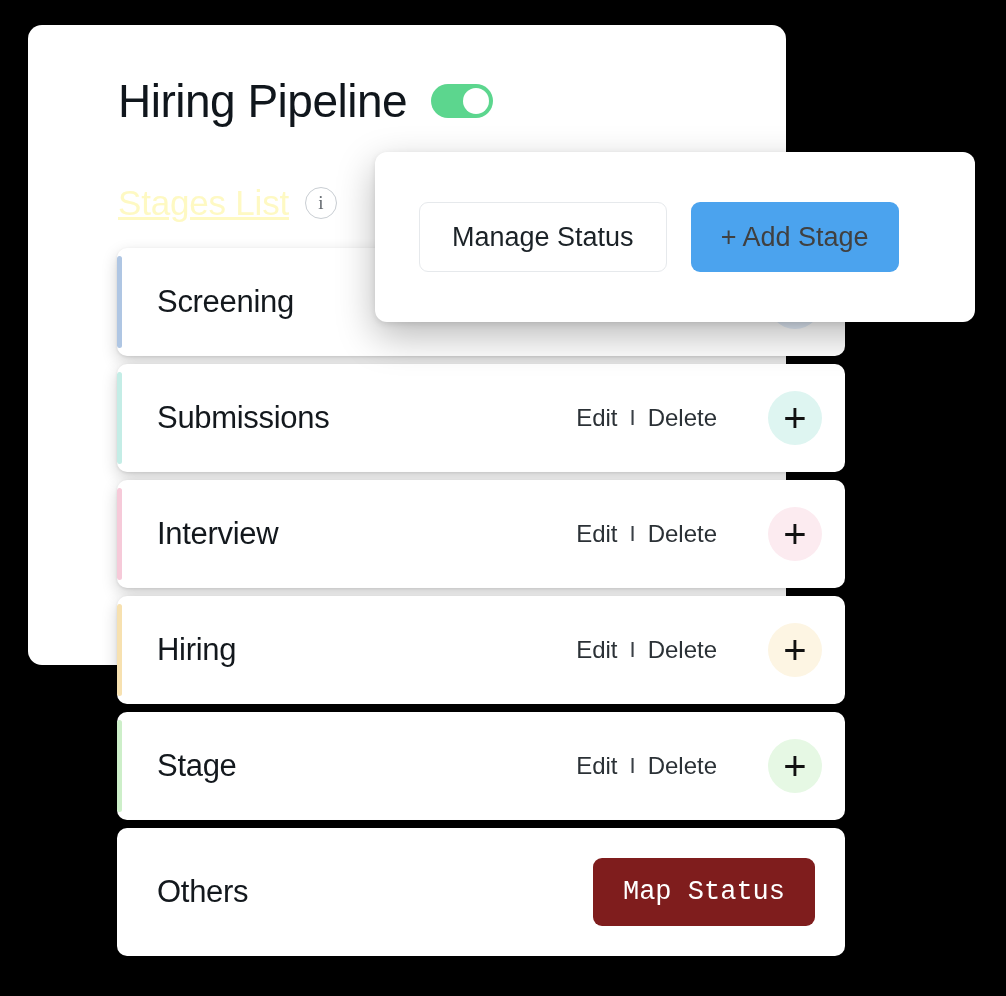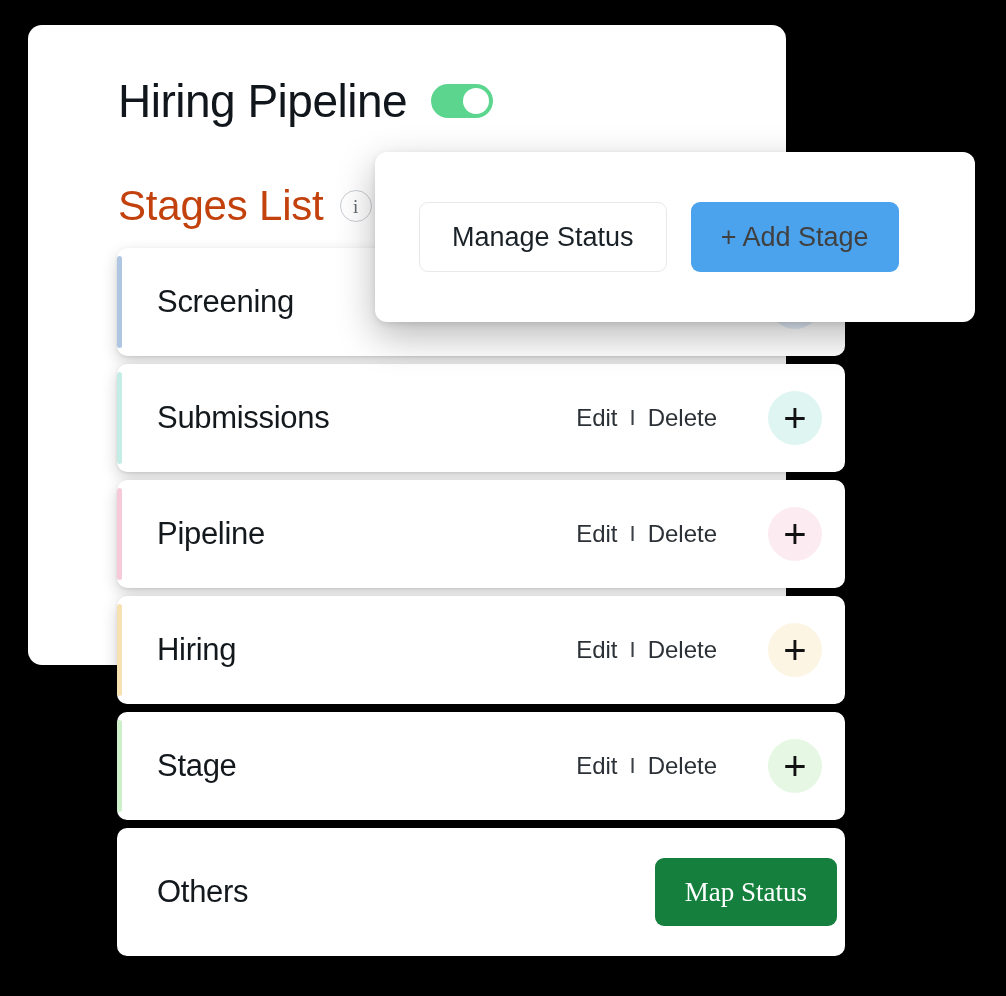--- a/index.html
+++ b/index.html
@@ -29,21 +29,21 @@
   .toggle .knob{
     position:absolute; top:4px; right:4px; width:26px; height:26px; border-radius:50%;
     background:#ffffff;
   }
 
   
   .subhead{
     position:absolute; left:118px; top:185px; display:flex; align-items:center; gap:16px;
   }
   .subhead-label{
-    font-size:42px; color:#c2410c; font-weight:400; line-height:1; letter-spacing:-.2px;
+    font-size:35px; color:#fef9c3; font-weight:400; line-height:1; letter-spacing:-.2px;text-decoration:underline;
   }
   .info-icon{
     width:32px; height:32px; border-radius:50%; border:1.6px solid #c9ced3;
     display:flex; align-items:center; justify-content:center;
     font-size:19px; color:#63696f; font-family:"Liberation Serif", serif; line-height:1;
   }
 
   
   .rows{ position:absolute; left:117px; top:248px; width:728px; }
   .row{
@@ -66,23 +66,23 @@
   }
   .row-actions .sep{ color:#3a4046; font-size:22px; }
   .act{ cursor:pointer; }
   .plus-btn{
     position:absolute; right:23px; width:54px; height:54px; border-radius:50%;
     display:flex; align-items:center; justify-content:center;
     font-size:40px; color:#111; font-weight:300; line-height:0.8;
     user-select:none;
   }
   .map-btn{
-    position:absolute; right:8px; height:68px; padding:0 30px; border:none;
-    border-radius:9px; background:#15803d; color:#fff; font-size:27px;
-    font-family:Liberation Serif, serif; cursor:pointer;
+    position:absolute; right:30px; height:68px; padding:0 30px; border:none;
+    border-radius:9px; background:#7f1d1d; color:#fff; font-size:27px;
+    font-family:Liberation Mono, monospace; cursor:pointer;
     display:flex; align-items:center; justify-content:center;
   }
 
   
   .popup{
     position:absolute; left:375px; top:152px; width:600px; height:170px;
     background:#ffffff; border-radius:12px;
     box-shadow:0 14px 38px rgba(0,0,0,.28), 0 2px 6px rgba(0,0,0,.10);
     display:flex; align-items:center; gap:24px; padding-left:44px;
   }
@@ -137,21 +137,21 @@
       <div class="row-actions">
         <span class="act">Edit</span>
         <span class="sep">I</span>
         <span class="act">Delete</span>
       </div>
       <div class="plus-btn" style="background:#DEF5F1">+</div>
     </div>
 
     <div class="row">
       <div class="accent" style="background:#F6CAD9"></div>
-      <div class="row-name">Pipeline</div>
+      <div class="row-name">Interview</div>
       <div class="row-actions">
         <span class="act">Edit</span>
         <span class="sep">I</span>
         <span class="act">Delete</span>
       </div>
       <div class="plus-btn" style="background:#FCEBF0">+</div>
     </div>
 
     <div class="row">
       <div class="accent" style="background:#F7E1B0"></div>

